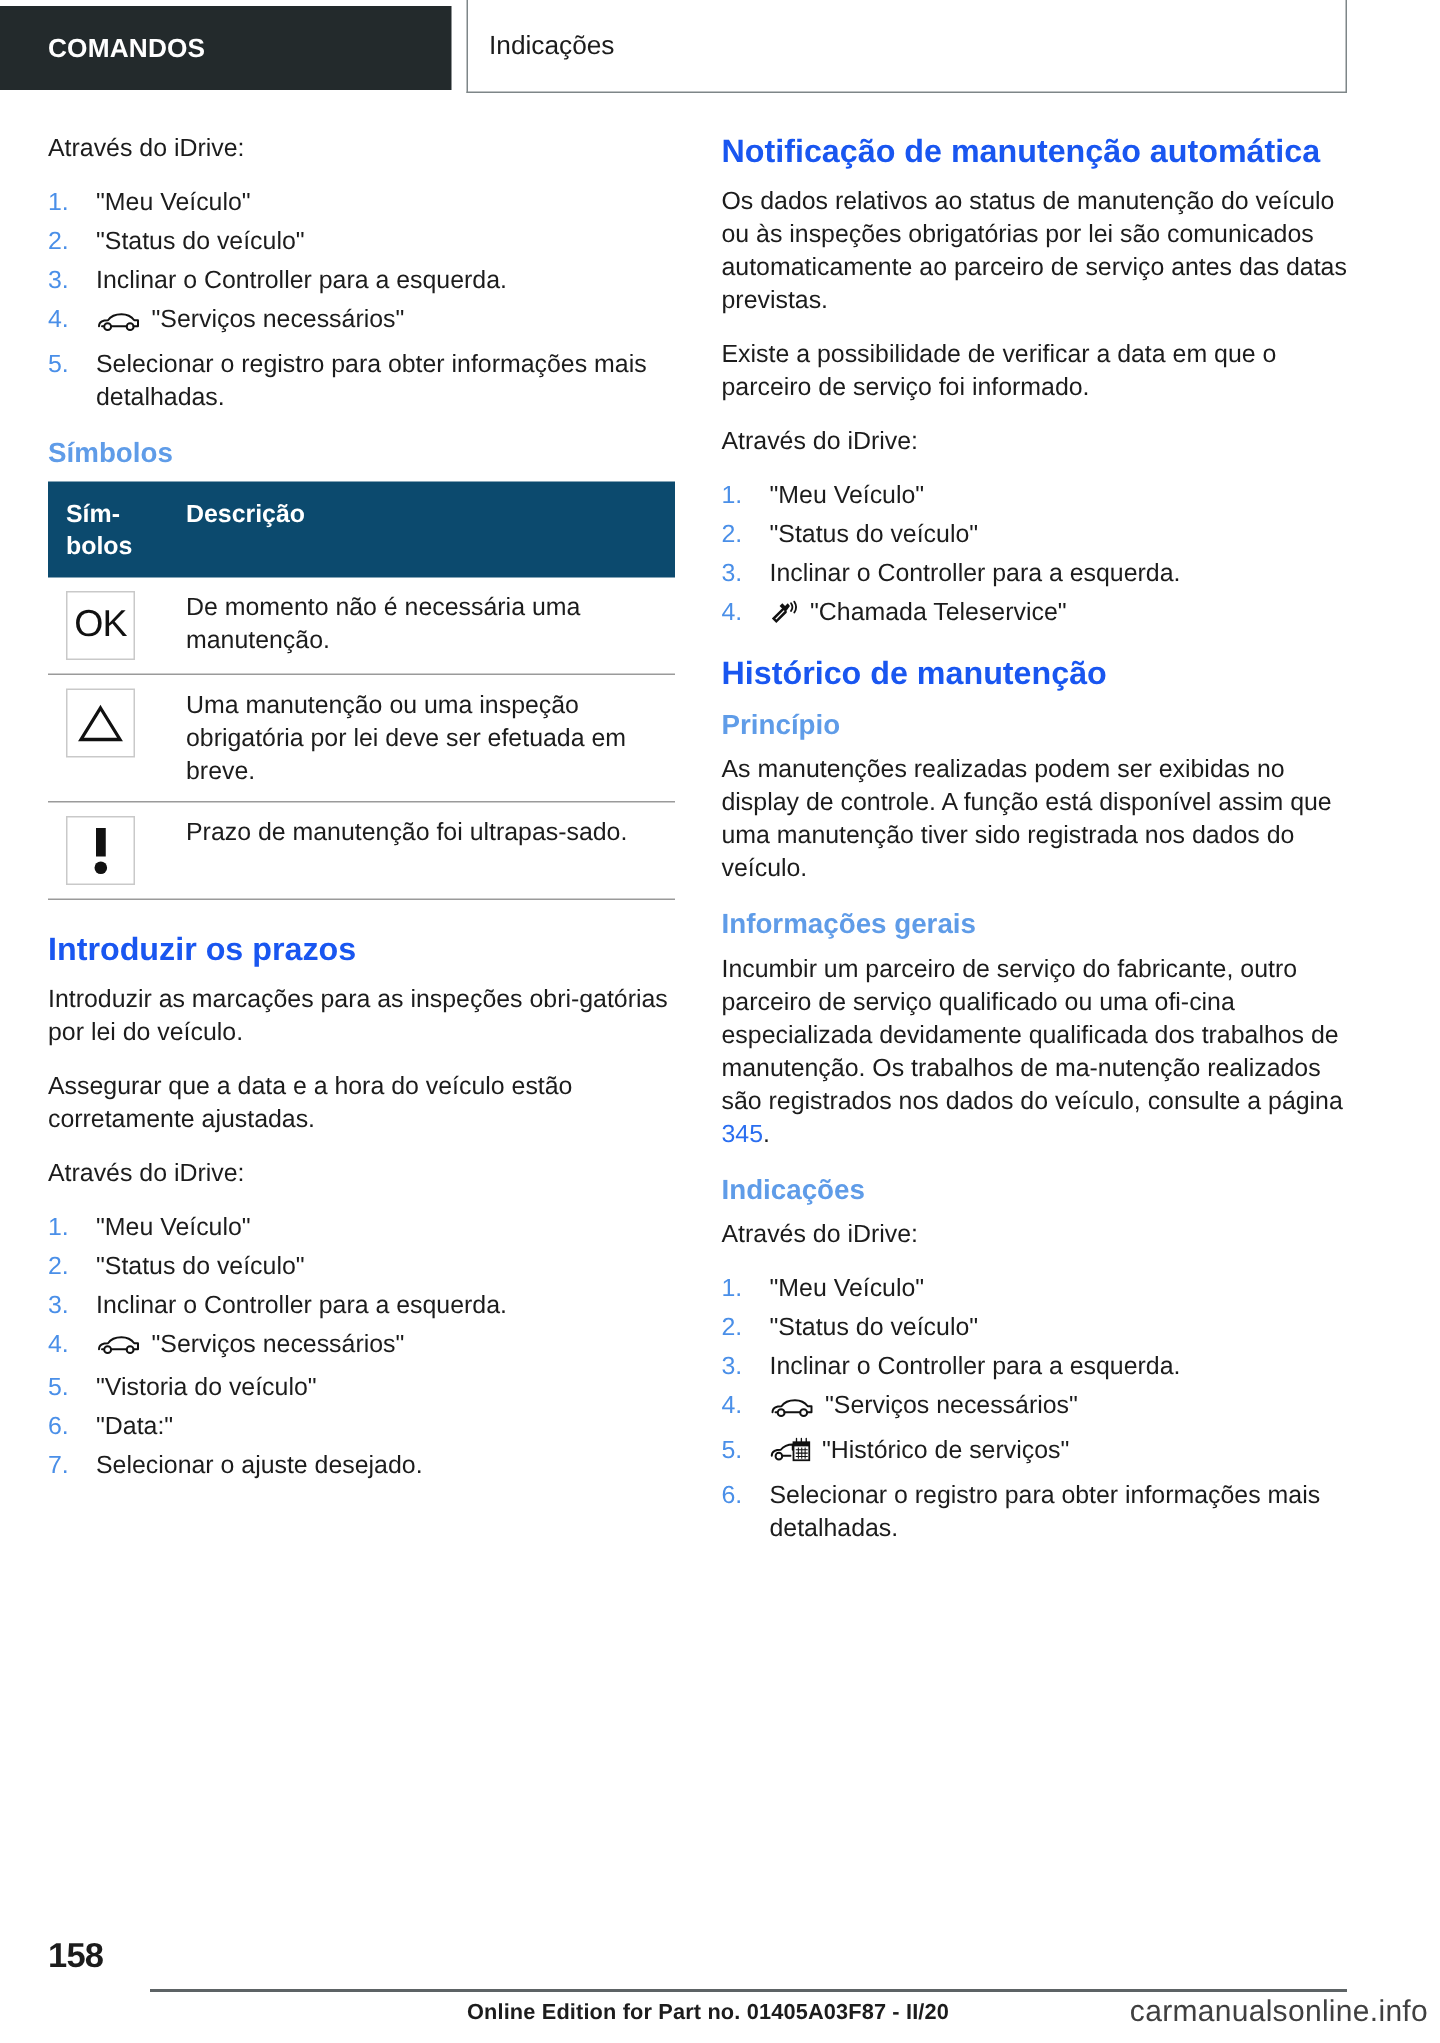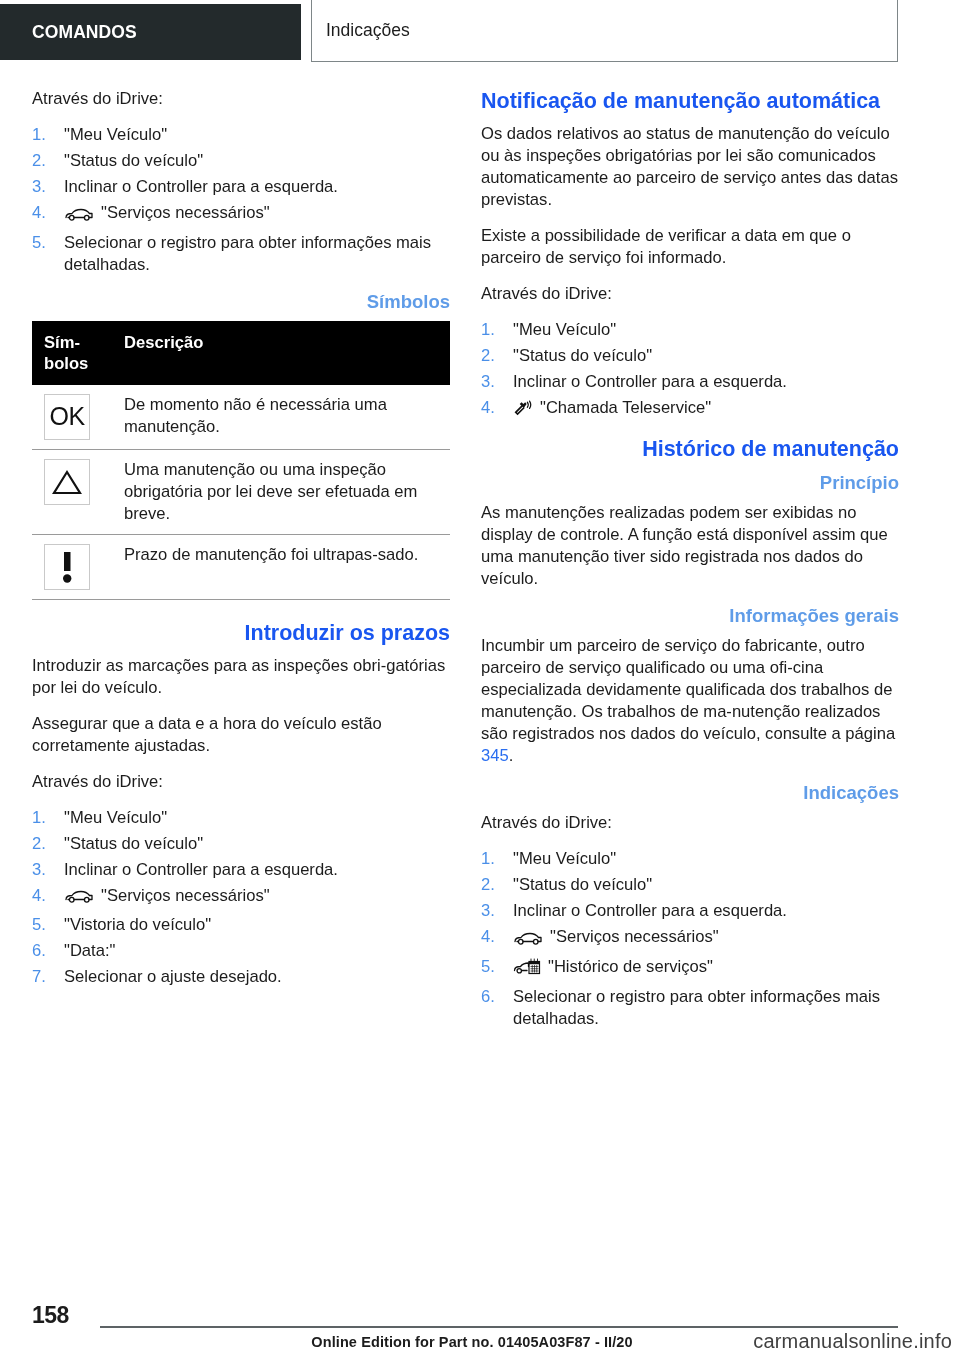--- a/index.html
+++ b/index.html
@@ -80,21 +80,21 @@
     font-weight: bold;
     color: #1956f0;
   }
   h3.head-sub {
     margin: 0 0 7px 0;
     font-size: 18.5px;
     line-height: 24px;
     font-weight: bold;
     color: #5f9ce8;
   }
-  .space-before { margin-top: 18px; text-align: right; }
+  .space-before { margin-top: 18px; }
 
   
   ol.steps {
     margin: 0 0 14px 0;
     padding: 0;
     list-style: none;
     counter-reset: step;
   }
   ol.steps > li {
     position: relative;
@@ -135,21 +135,21 @@
   .icon-wrench { width: 20px; height: 16px; }
   .icon-carcal { width: 28px; height: 18px; }
 
   
   table.sym-table {
     width: 418px;
     border-collapse: collapse;
     margin: 0 0 20px 0;
   }
   table.sym-table thead th {
-    background: #000000;
+    background: #0c4a6e;
     color: #ffffff;
     font-size: 16.6px;
     line-height: 21px;
     font-weight: bold;
     text-align: left;
     padding: 11px 8px 11px 0;
     vertical-align: top;
   }
   table.sym-table thead th.th-sym {
     width: 92px;
@@ -190,21 +190,21 @@
   .footer {
     position: absolute;
     left: 0;
     bottom: 0;
     width: 960px;
     height: 72px;
   }
   .footer-pageno {
     position: absolute;
     left: 32px;
-    top: 12px;
+    top: 0;
     font-size: 23px;
     font-weight: bold;
     color: #1c1c1c;
     letter-spacing: -0.5px;
   }
   .footer-rule {
     position: absolute;
     left: 100px;
     top: 36px;
     width: 798px;

